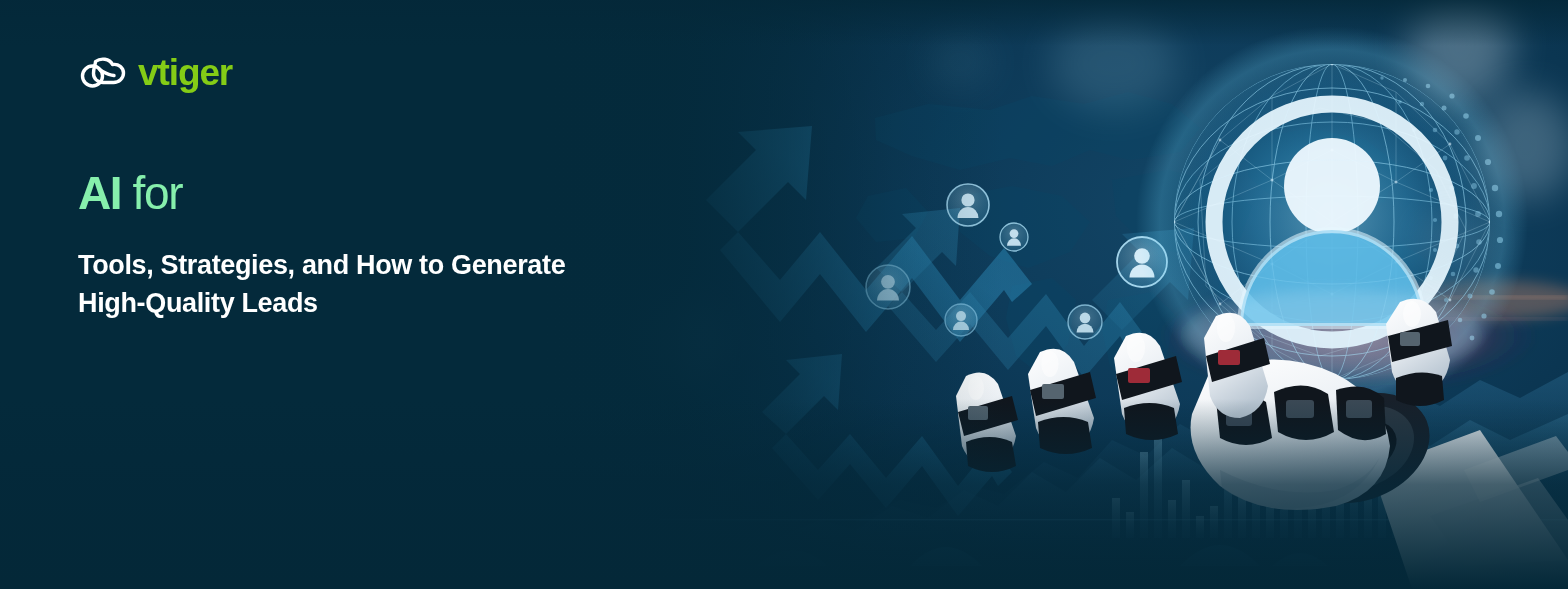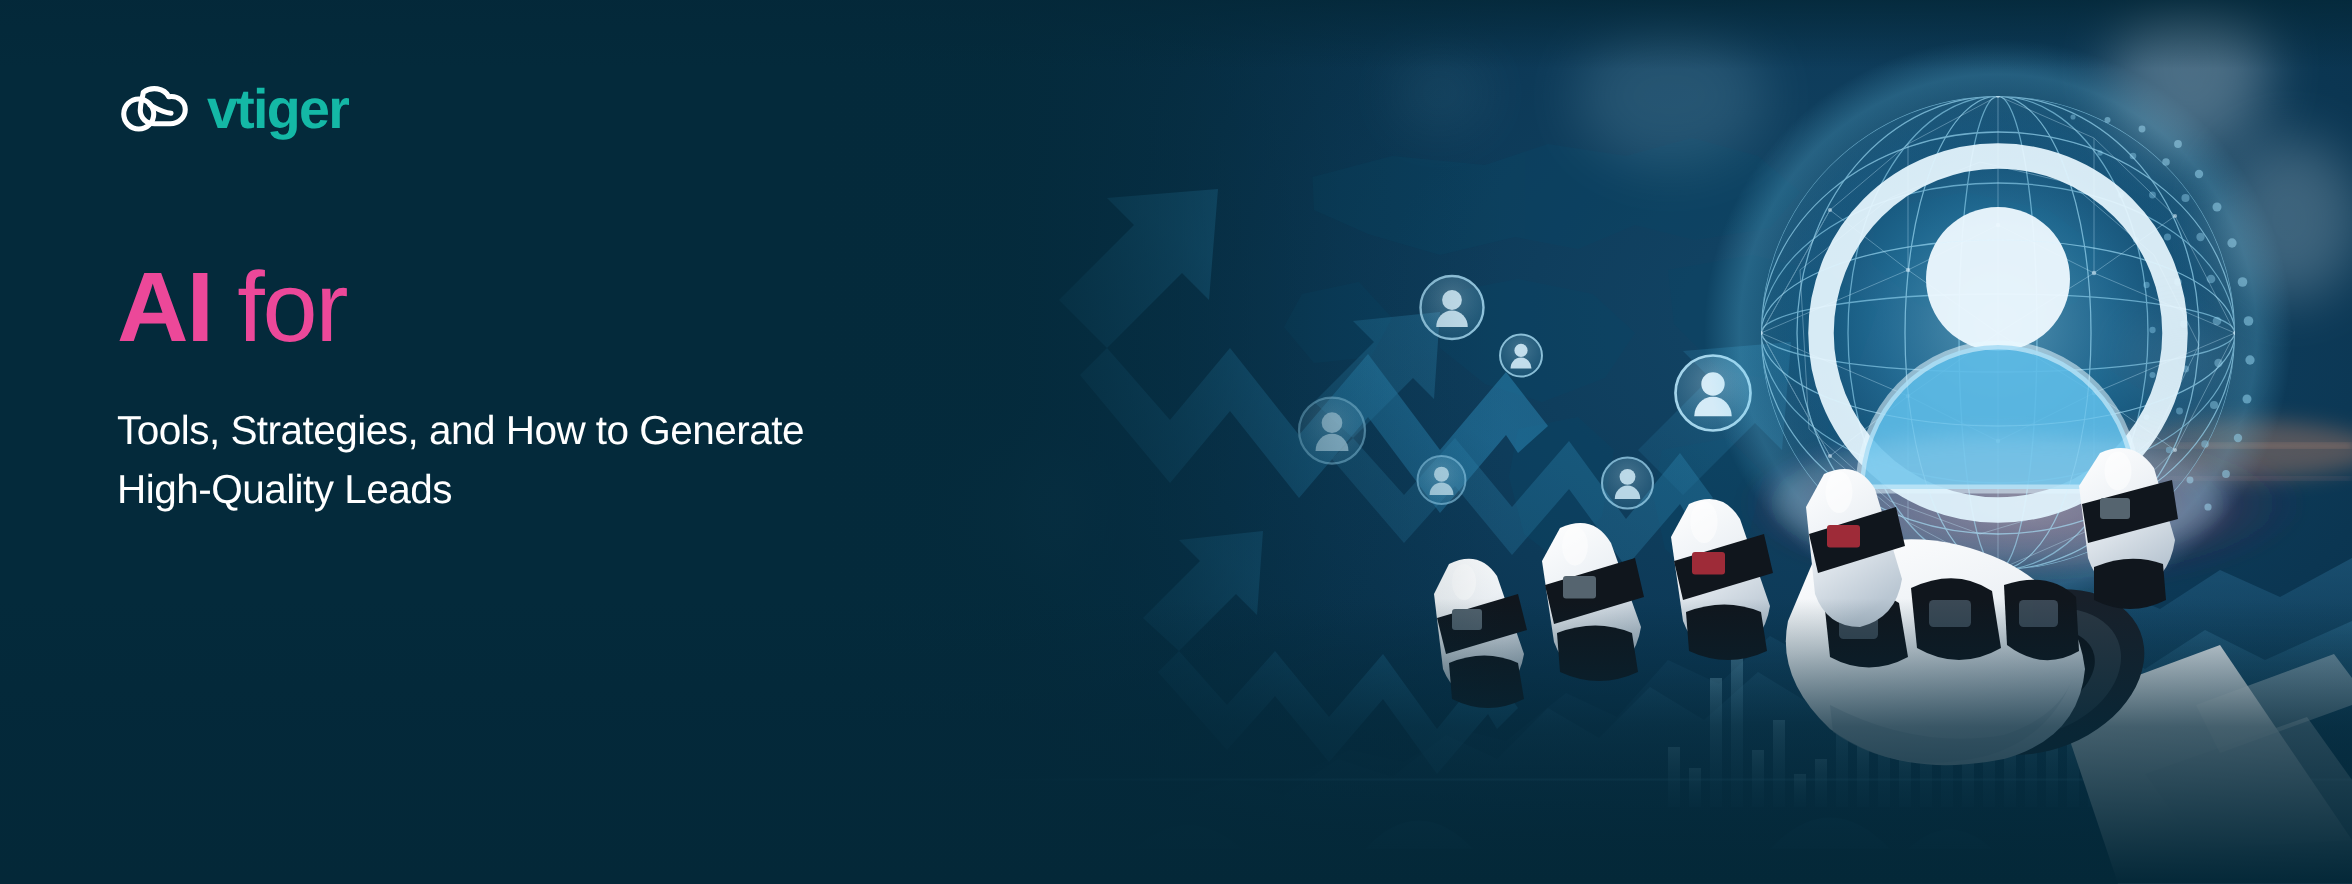--- a/index.html
+++ b/index.html
@@ -73,53 +73,53 @@
   .logo {
     position: absolute;
     left: 78px;
     top: 52px;
     display: flex;
     align-items: center;
     gap: 10px;
   }
   .logo-mark { width: 50px; height: 40px; display: block; }
   .logo-word {
-    color: #14b8a6;
+    color: #84cc16;
     font-size: 37px;
     font-weight: 700;
     letter-spacing: -1.1px;
     line-height: 1;
   }
 
   
   .copy {
     position: absolute;
     left: 78px;
     top: 168px;
     width: 700px;
   }
   .headline {
     margin: 0;
-    font-size: 66px;
+    font-size: 46px;
     line-height: 1.12;
-    color: #ec4899;
+    color: #86efac;
     letter-spacing: -1.4px;
     font-weight: 300;
   }
   .headline .hl-strong { font-weight: 700; }
   .headline .hl-light  { font-weight: 300; }
   .headline-row { display: block; white-space: nowrap; }
   .headline-row.row2 { font-weight: 700; letter-spacing: -1.8px; }
 
   .subhead {
     margin: 26px 0 0 0;
     font-size: 27px;
     line-height: 1.43;
     color: #ffffff;
-    font-weight: 400;
+    font-weight: 700;
     letter-spacing: -0.35px;
     max-width: 680px;
   }
 </style>
 </head>
 <body>
 
 <div class="banner">
 
   <div class="bg-base"></div>

